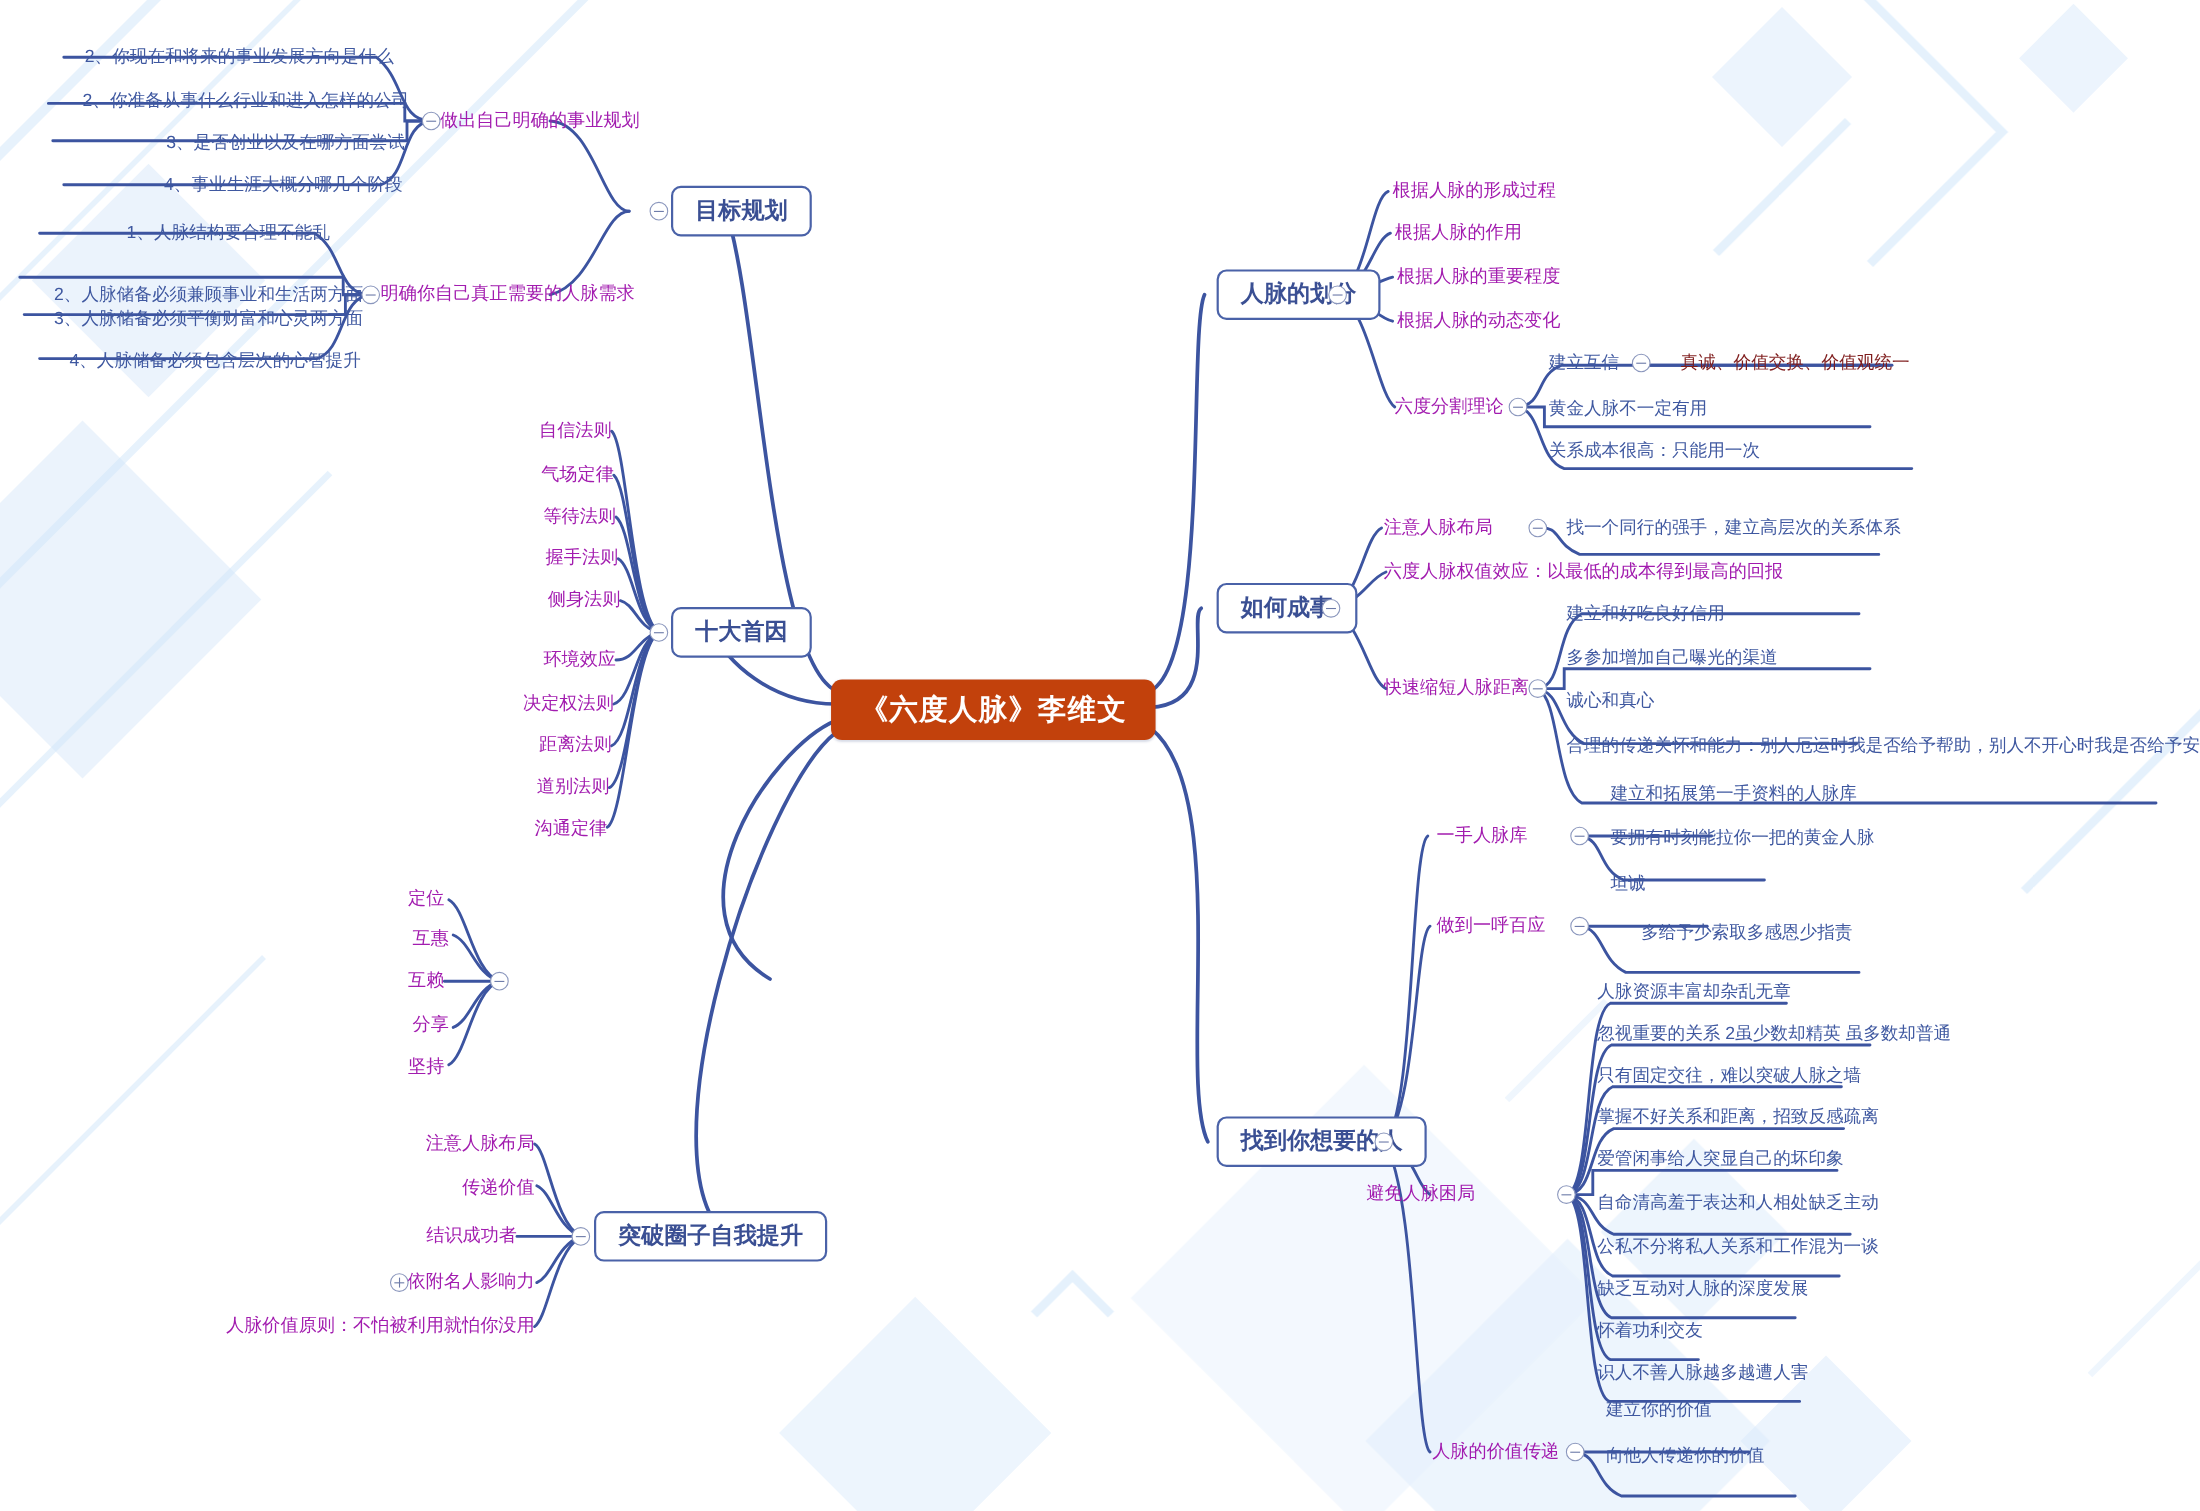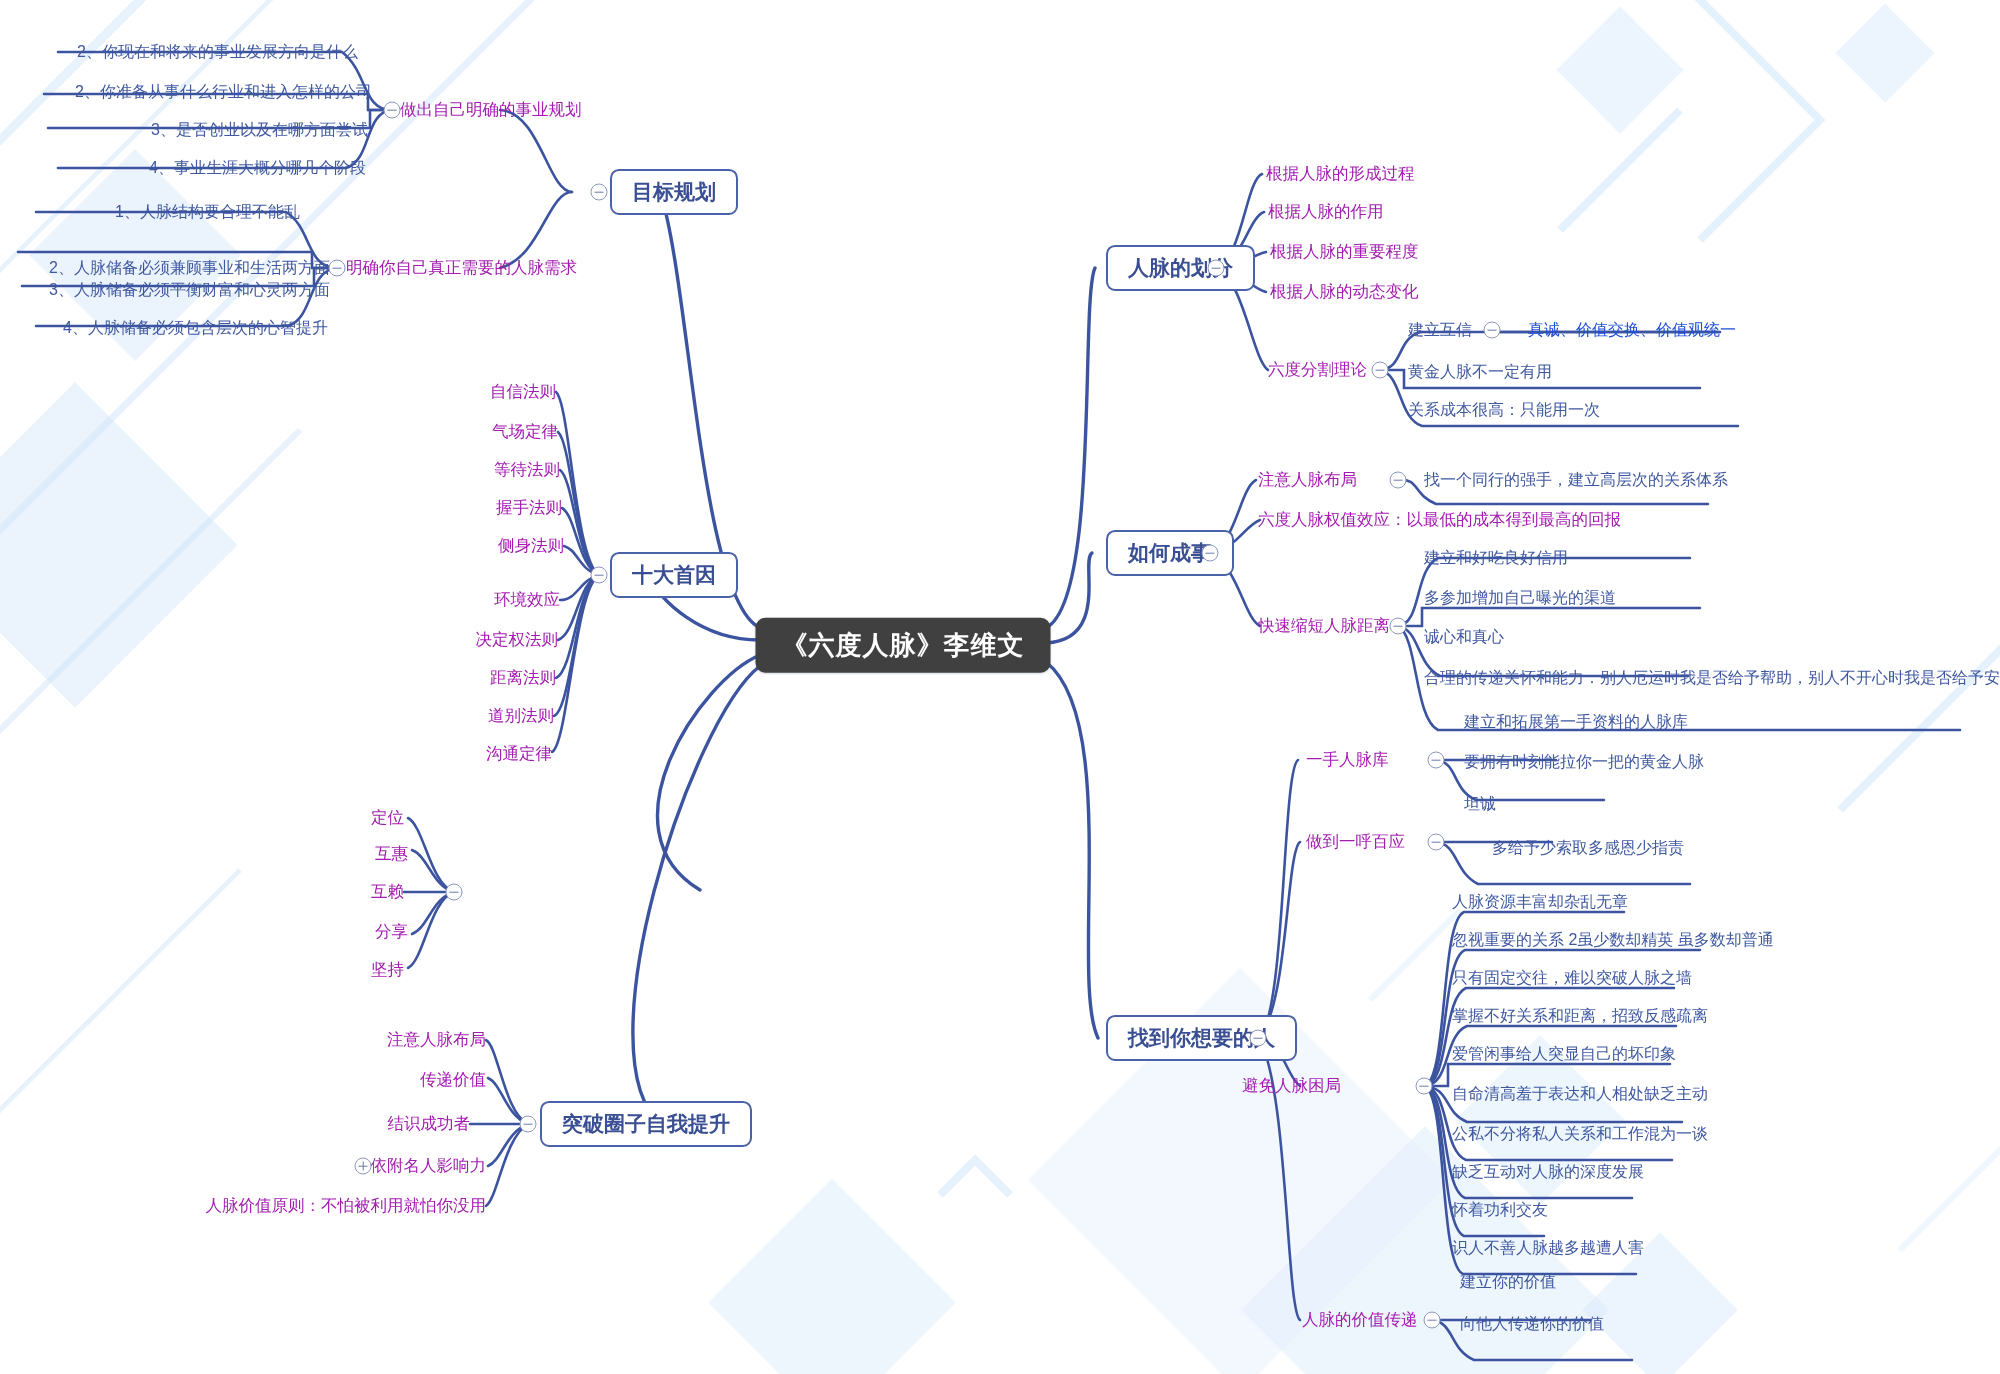--- a/index.html
+++ b/index.html
@@ -19,21 +19,21 @@
   
   #wires { position:absolute; inset:0; z-index:1; pointer-events:none; }
 
   
   #nodes { position:absolute; inset:0; z-index:2; }
 
   .node { position:absolute; white-space:nowrap; }
 
   
   .root {
-    background:#404040;
+    background:#c2410c;
     color:#ffffff;
     border-radius:10px;
     font-size:26px;
     font-weight:bold;
     letter-spacing:1px;
     padding:13px 26px;
     line-height:1.1;
     box-shadow:0 1px 2px rgba(40,60,120,.18);
   }
   
@@ -55,21 +55,21 @@
     font-weight:500;
   }
   
   .l3 {
     color:#3f58a0;
     font-size:16px;
     line-height:1.2;
     font-weight:500;
   }
   .l4 {
-    color:#1d4ed8;
+    color:#7f1d1d;
     font-size:16px;
     line-height:1.2;
     font-weight:500;
   }
   .anchor-r { transform:translateY(-50%); }          
   .anchor-l { transform:translate(-100%,-50%); }     
   .anchor-c { transform:translate(-50%,-50%); }      
 
   
   .tog {

